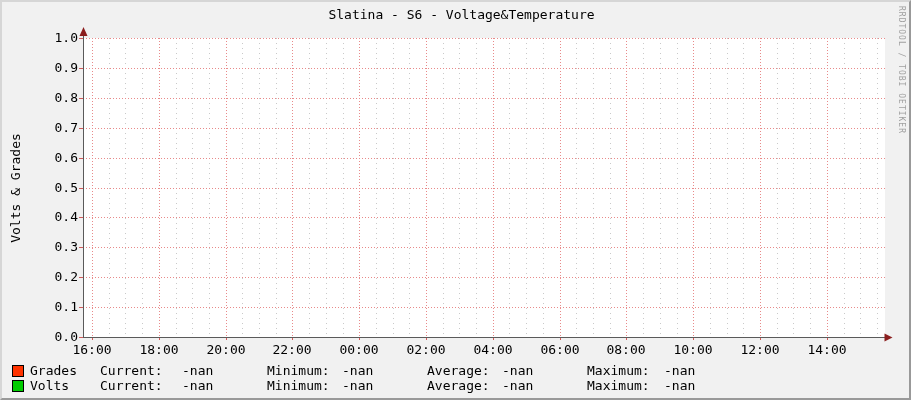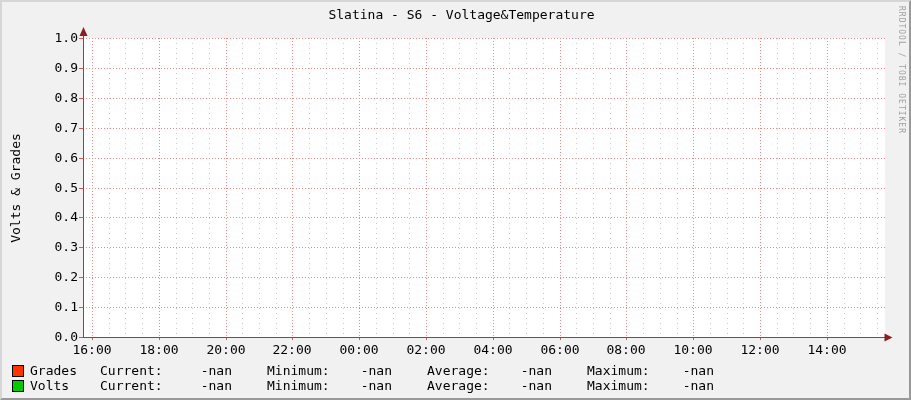--- a/index.html
+++ b/index.html
@@ -36,21 +36,21 @@
   #plot{position:absolute;left:0;top:0;}
   #plot text{font-family:"DejaVu Sans Mono", monospace;font-size:13px;fill:#000;}
   .lrow{position:absolute;left:0;width:911px;height:15px;font-size:13px;line-height:15px;}
   .swatch{
     position:absolute;left:10px;top:2px;
     width:10px;height:10px;
     border:1px solid #000;
     display:inline-block;
   }
   .lbl,.val{position:absolute;top:0;white-space:pre;}
-  .val{width:50px;text-align:right;}
+  .val{width:50px;text-align:left;}
 </style>
 </head>
 <body>
 
 <div id="graph">
   <div id="title">Slatina - S6 - Voltage&amp;Temperature</div>
   <div id="watermark">RRDTOOL / TOBI OETIKER</div>
   <div id="ylabel">Volts &amp; Grades</div>
 
   <svg id="plot" width="911" height="400">

